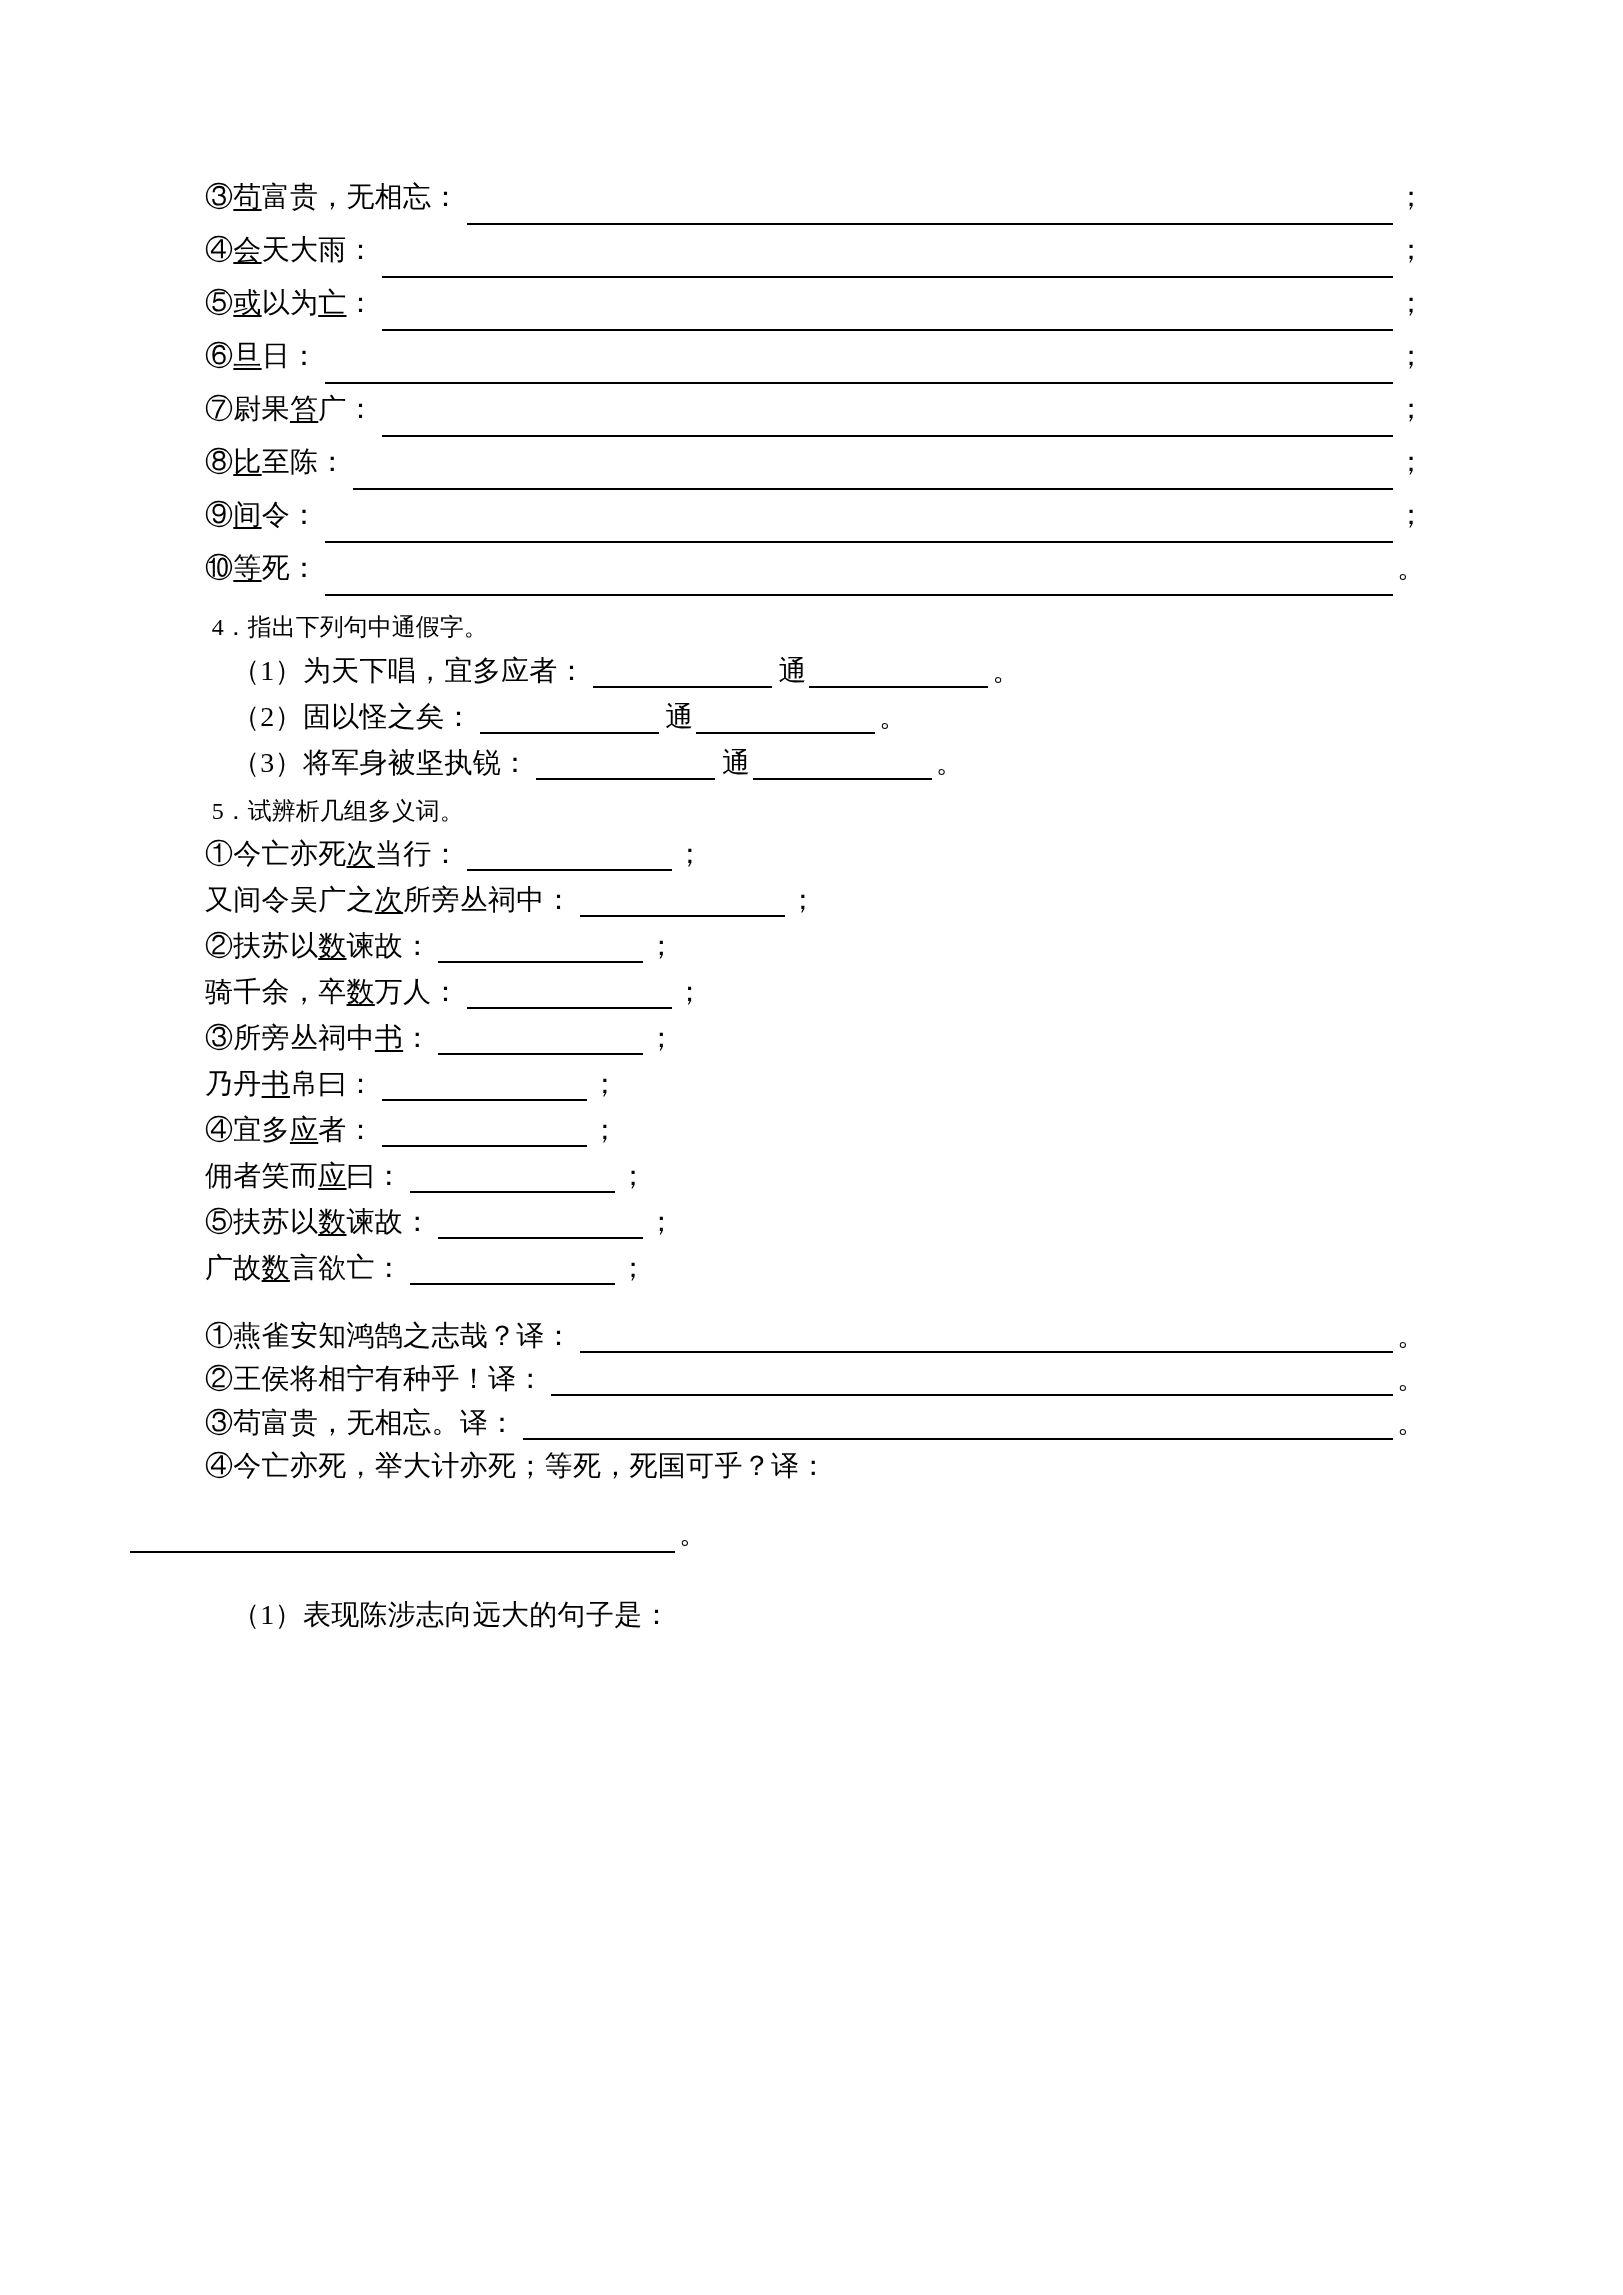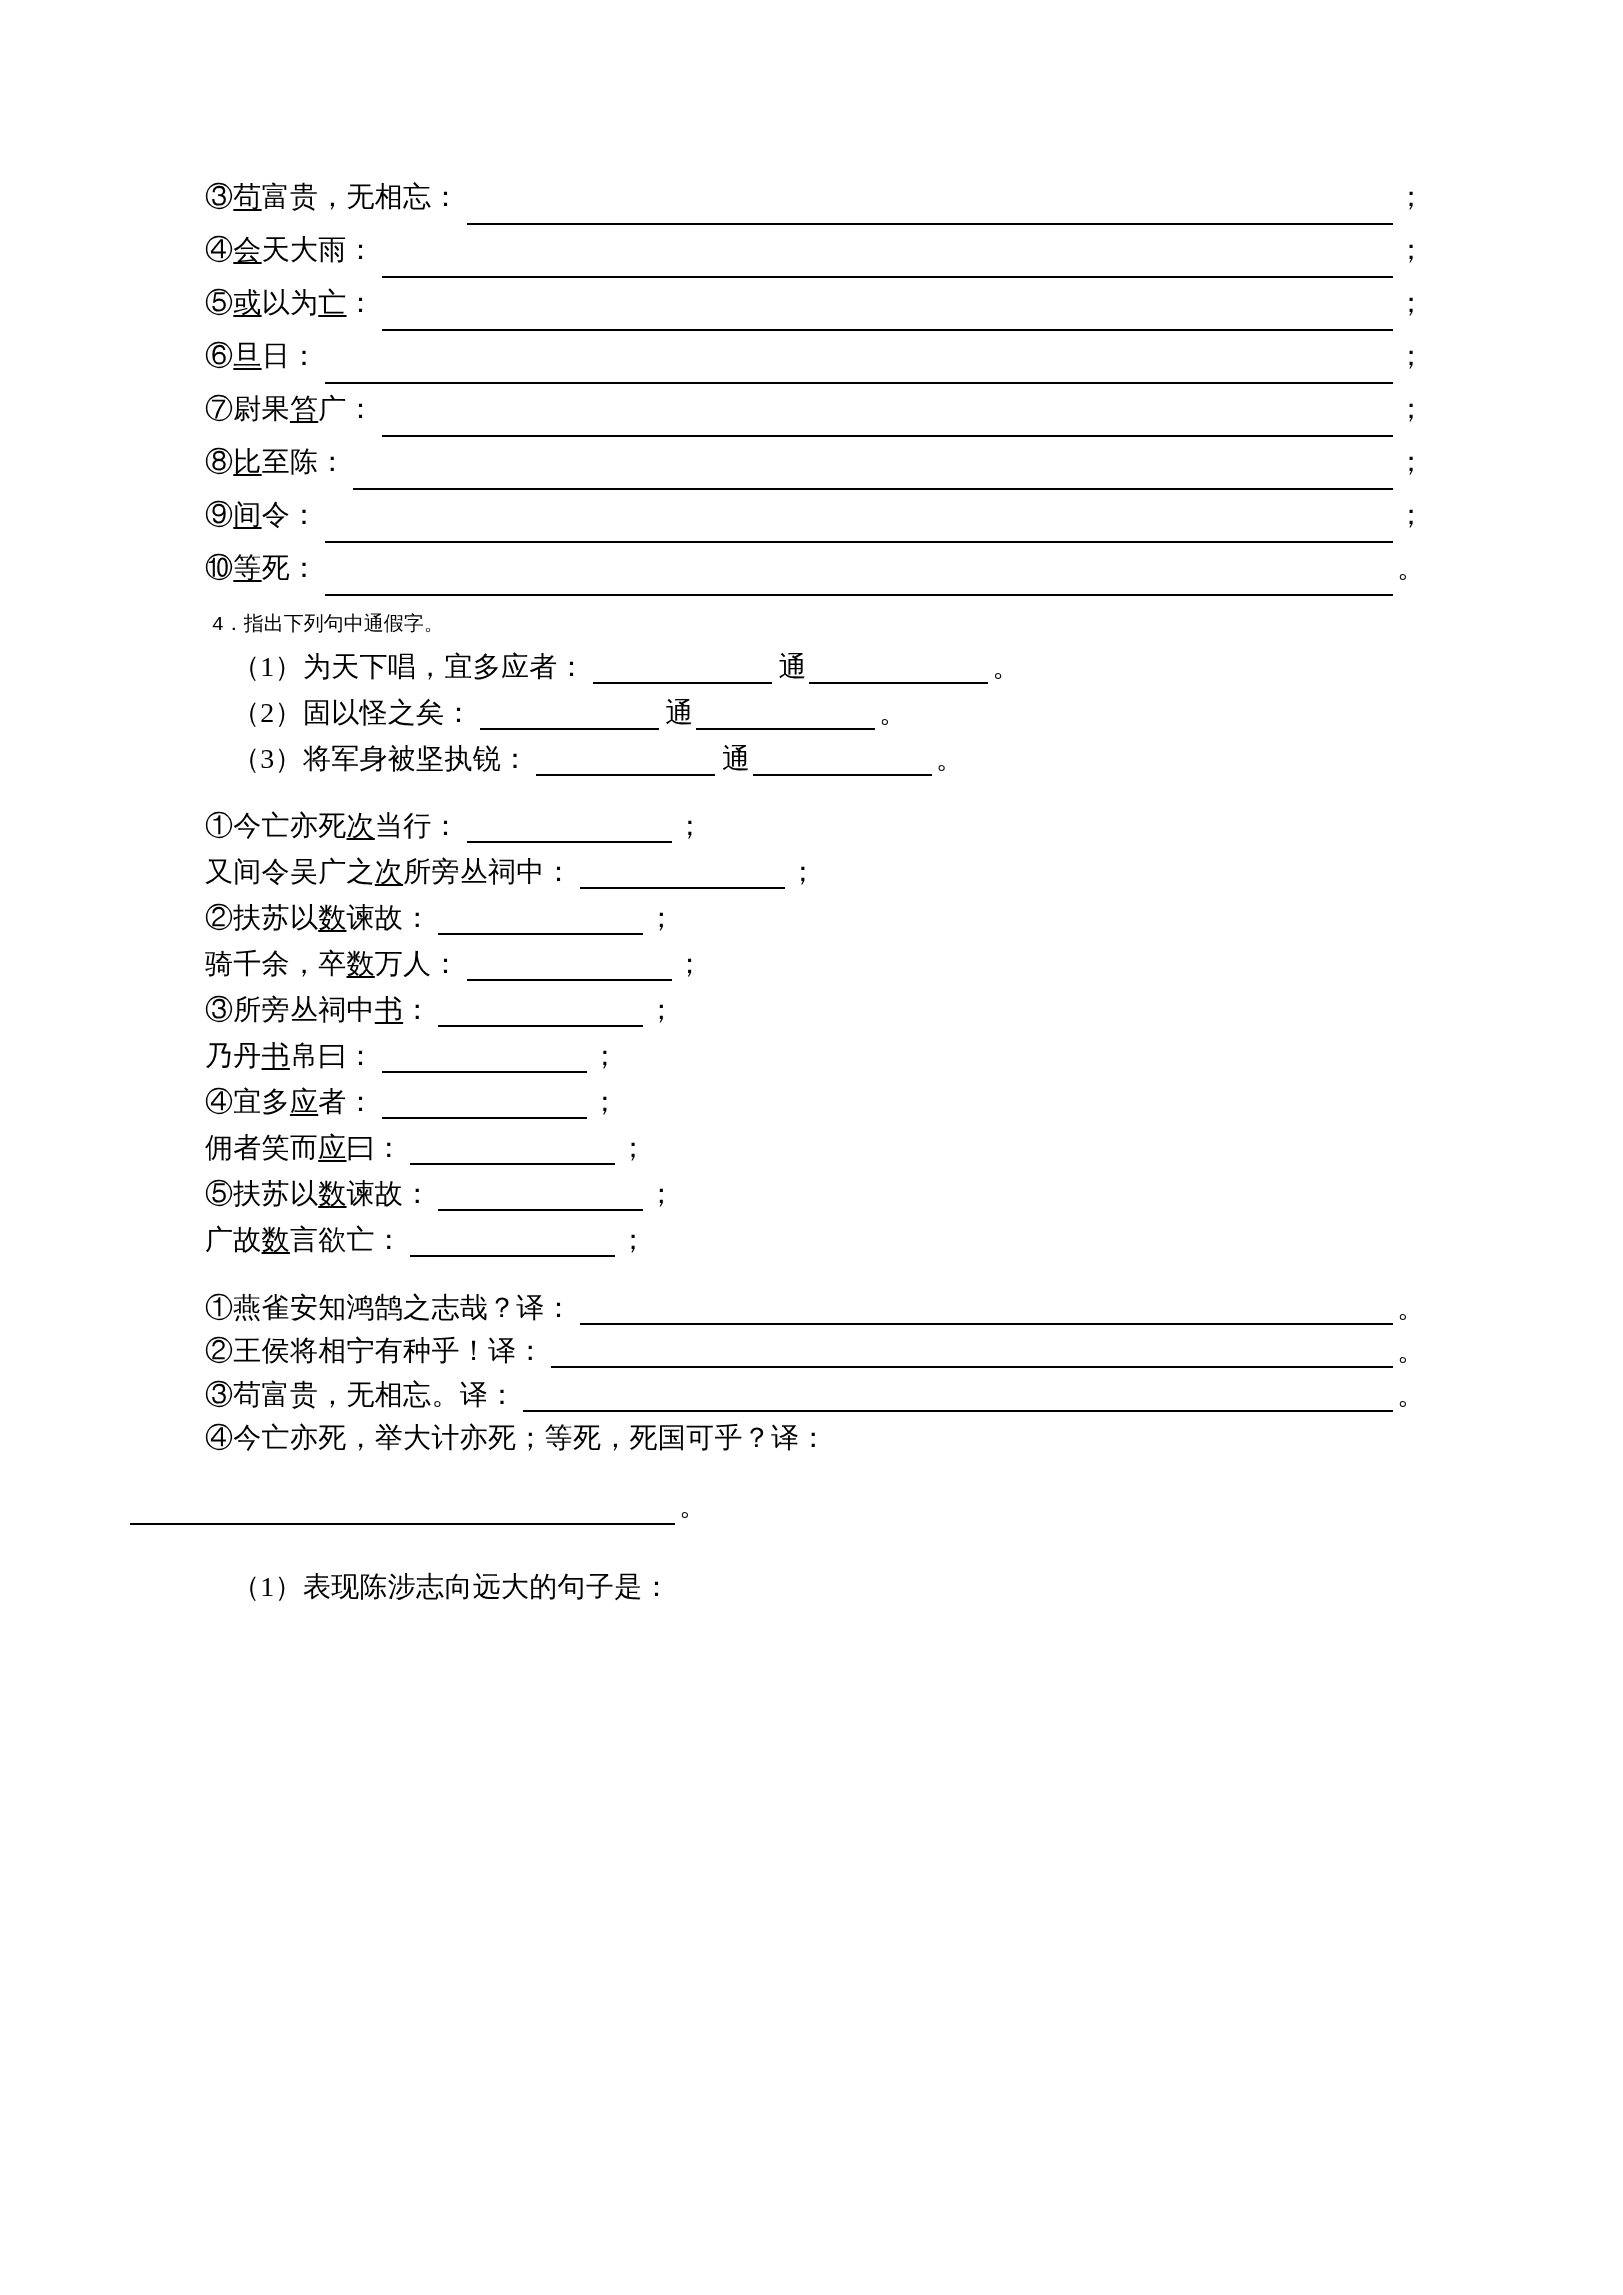--- a/index.html
+++ b/index.html
@@ -69,25 +69,24 @@
     flex: 0 0 auto;
     font-size: 28px;
   }
 
   
   .grp-a .row { height: 42px; }
   .spacer-sm { height: 11px; }
 
   
   .sec-head {
-    font-size: 20px;
+    font-size: 24px;
     line-height: 1.0;
     padding-left: 6.8px;
     white-space: nowrap;
-    font-family: Liberation Mono, monospace;
   }
 
   .sub-indent { padding-left: 27px; }
 
   .tong {
     flex: 0 0 auto;
     padding: 0 2.7px;
     font-size: 28px;
   }
 
@@ -221,20 +220,21 @@
       <span class="lbl">（3）</span>
         <span class="lbl">将军身被坚执锐：</span>
       <span class="blank" style="width:179px"></span>
       <span class="tong">通</span>
       <span class="blank" style="width:179px;margin-left:0"></span>
       <span class="tail">。</span>
     </div>
 
     <div style="height:19px"></div>
 
+    <div class="sec-head">5．试辨析几组多义词。</div>
     <div style="height:17.7px"></div>
 
     <div class="row">
       <span class="lbl">①</span>
         <span class="lbl">今亡亦死</span>
         <span class="lbl u">次</span>
         <span class="lbl">当行：</span>
       <span class="blank" style="width:205px"></span>
       <span class="tail">；</span>
     </div>

